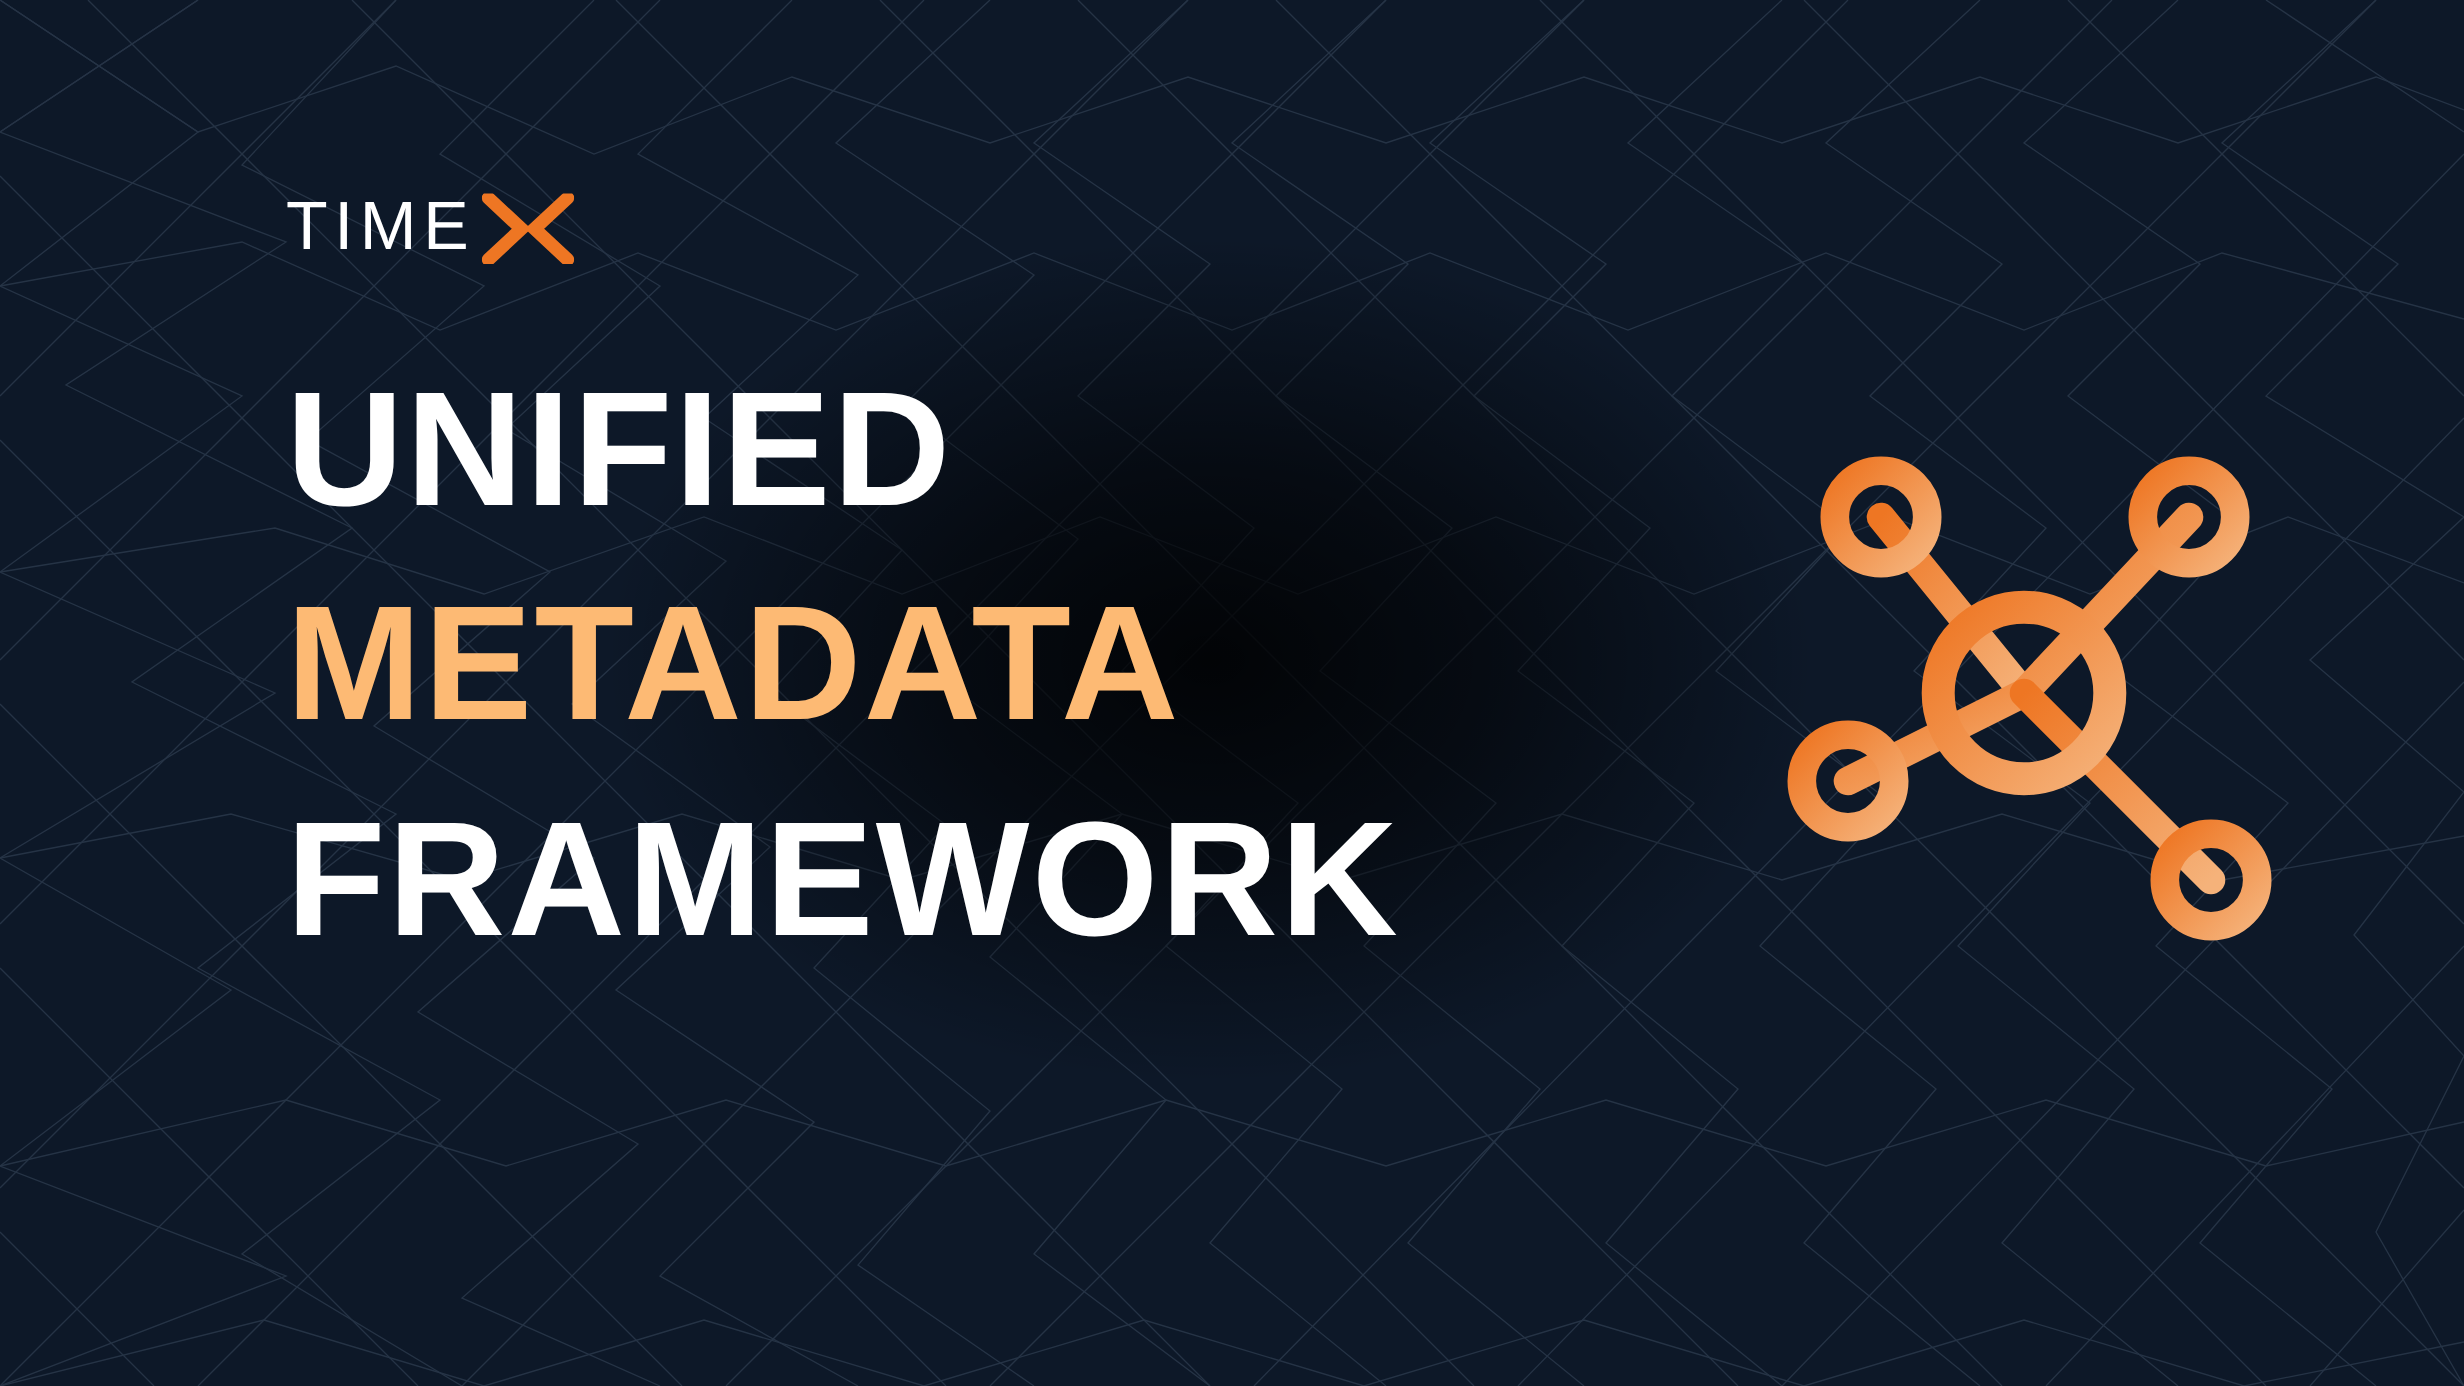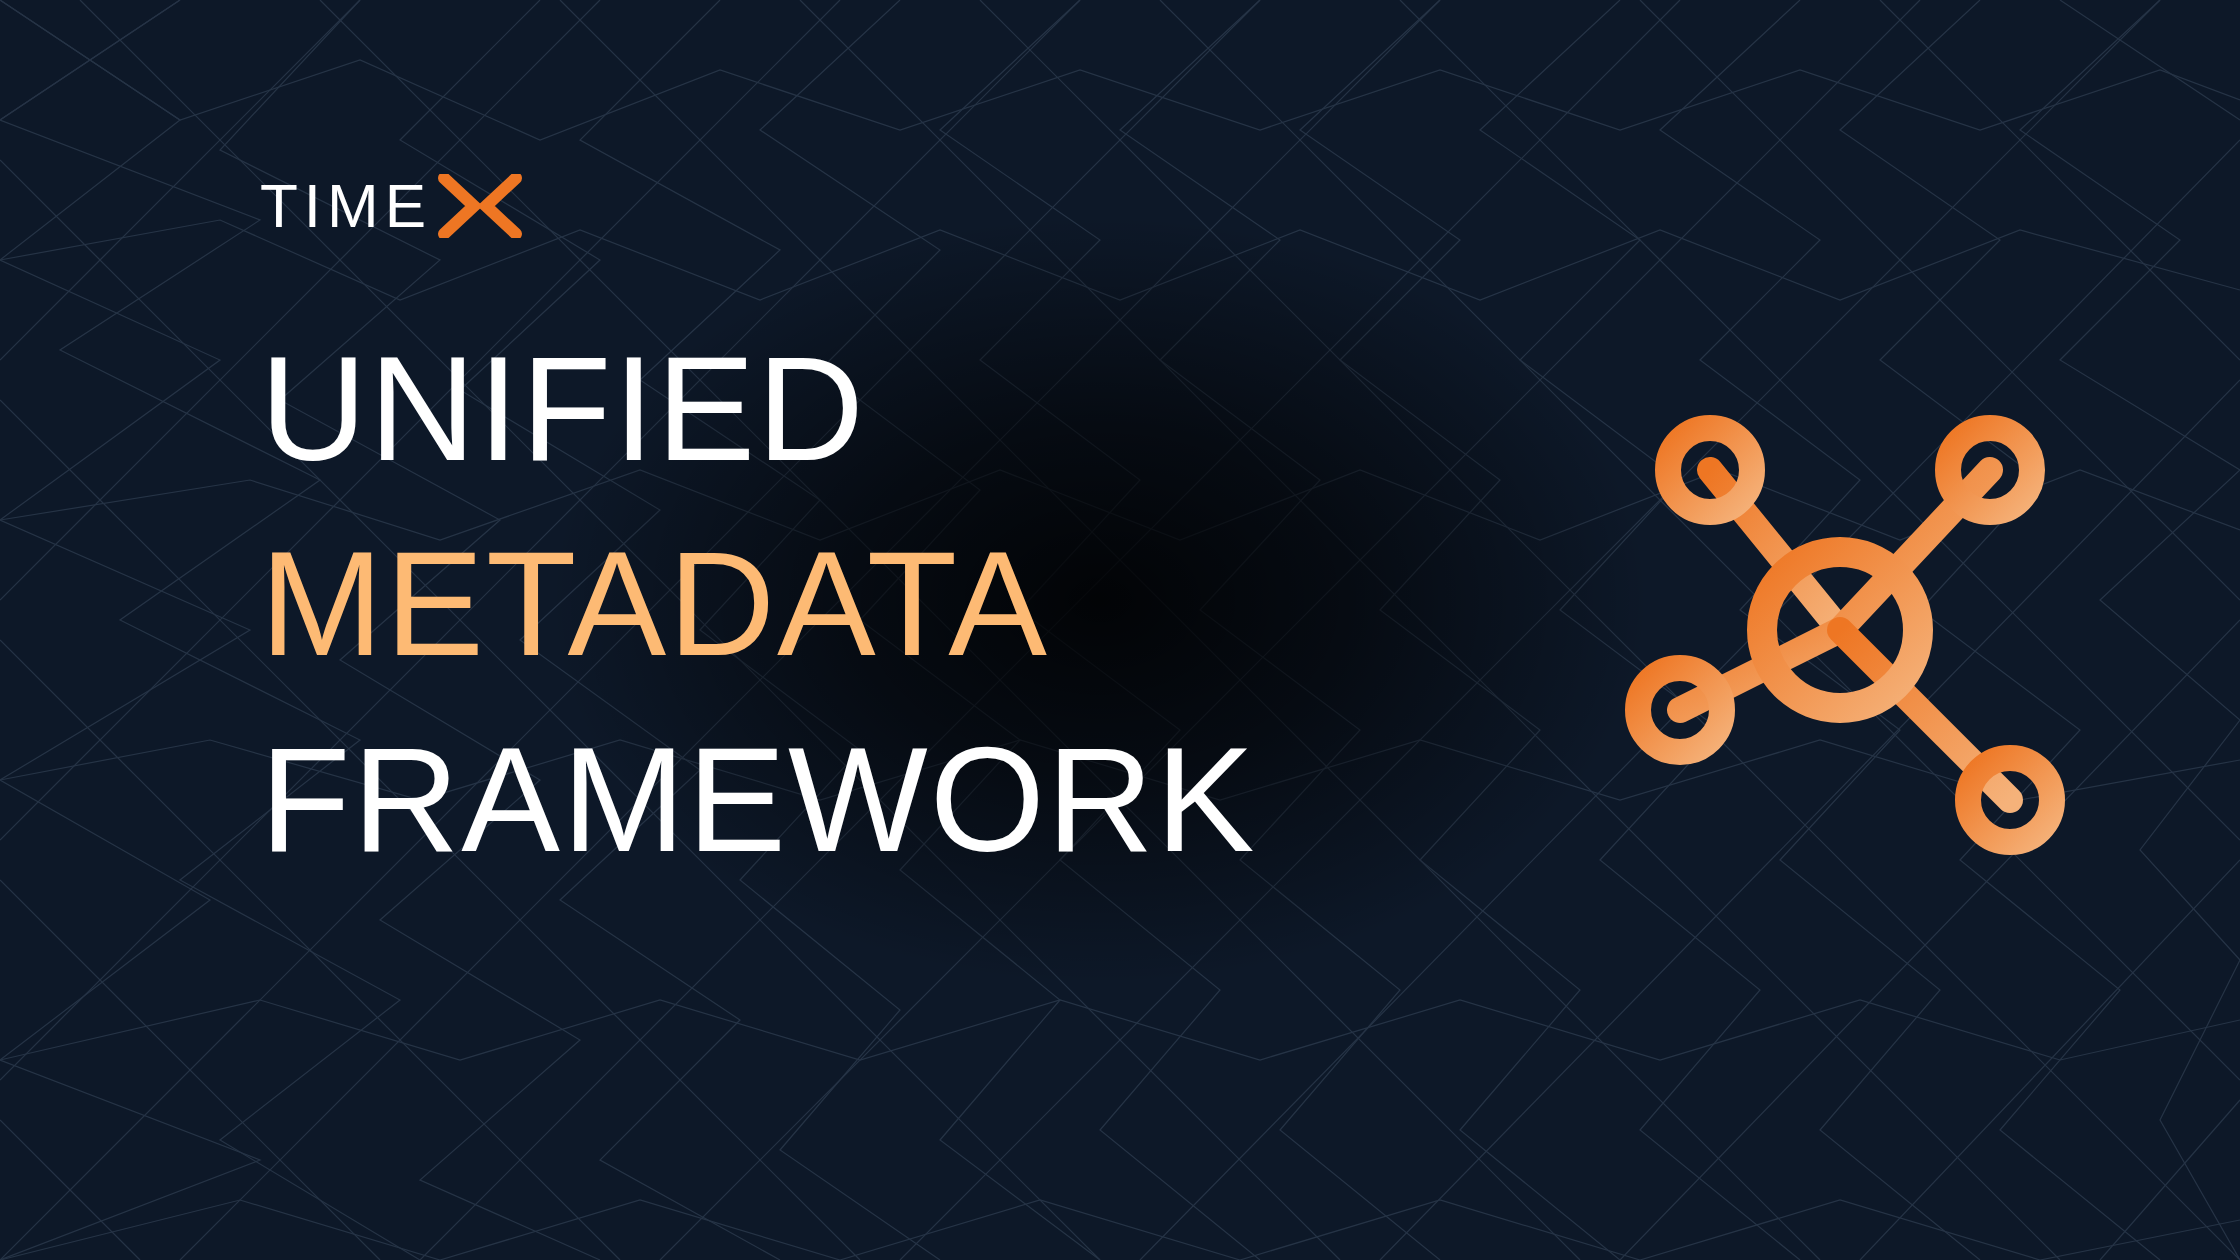--- a/index.html
+++ b/index.html
@@ -29,37 +29,37 @@
     pointer-events: none;
   }
   .content {
     position: absolute;
     left: 260px;
     top: 170px;
     z-index: 5;
   }
   .brand {
     display: flex;
-    align-items: flex-start;
+    align-items: flex-end;
     gap: 0;
     margin-bottom: 70px;
   }
   .brand-word {
     color: #ffffff;
     font-size: 62px;
     font-weight: 400;
     letter-spacing: 6px;
   }
   .brand-x {
     display: inline-block;
     margin: 0 6px;
     transform: translateY(4px);
   }
   .headline {
-    font-weight: 400;
+    font-weight: 700;
     font-size: 148px;
     line-height: 1.32;
     letter-spacing: 2px;
   }
   .hl-white { color: #ffffff; display: block; }
   .hl-orange { color: #fdba74; display: block; }
   .graph-icon {
     position: absolute;
     right: 150px;
     top: 380px;

